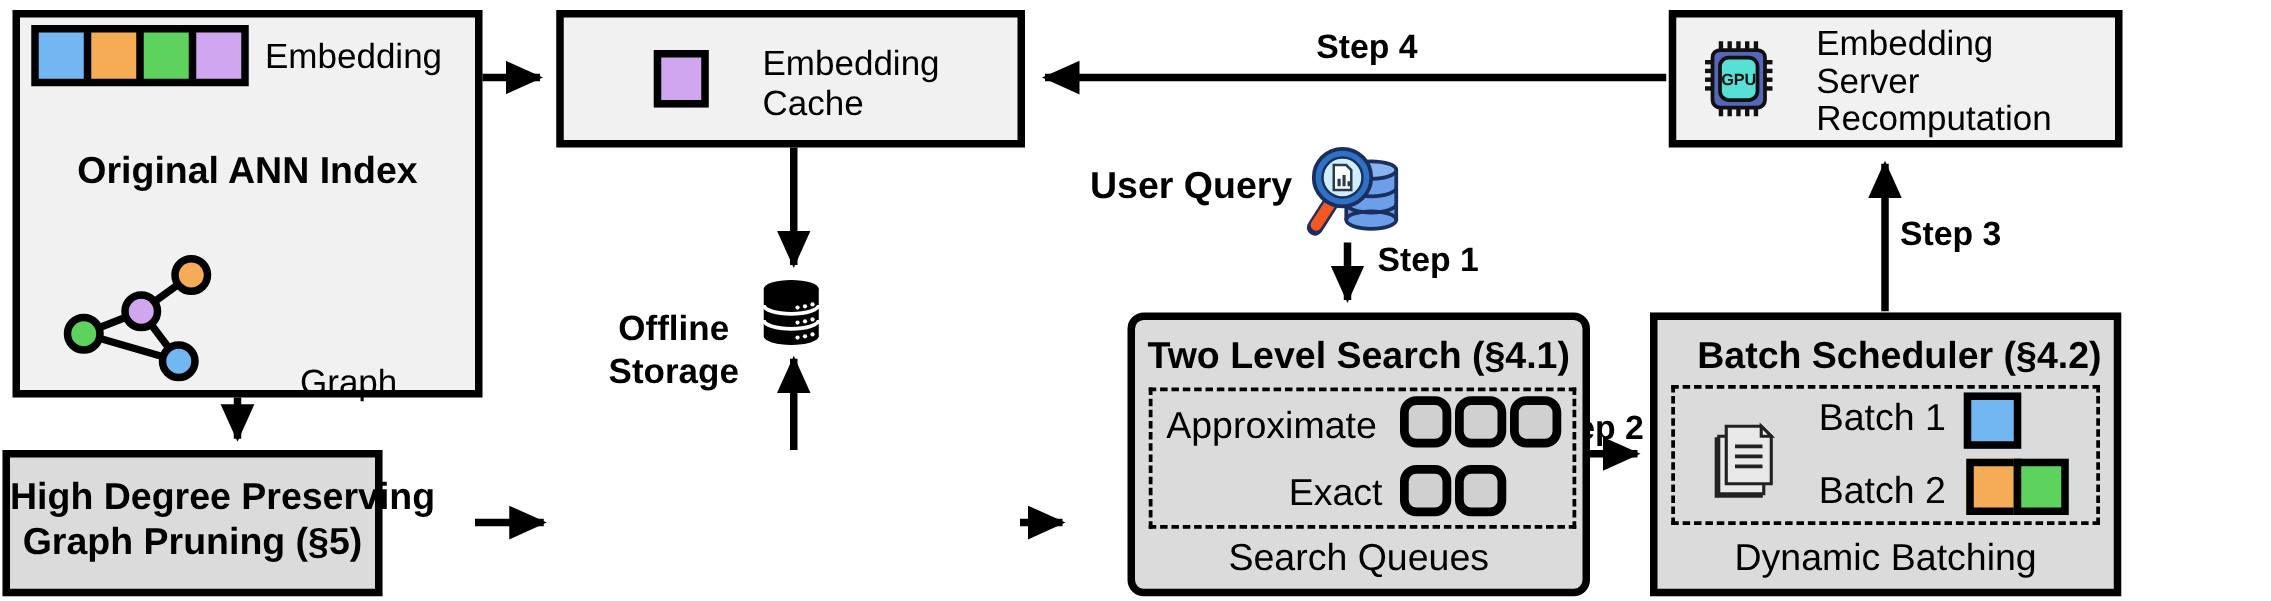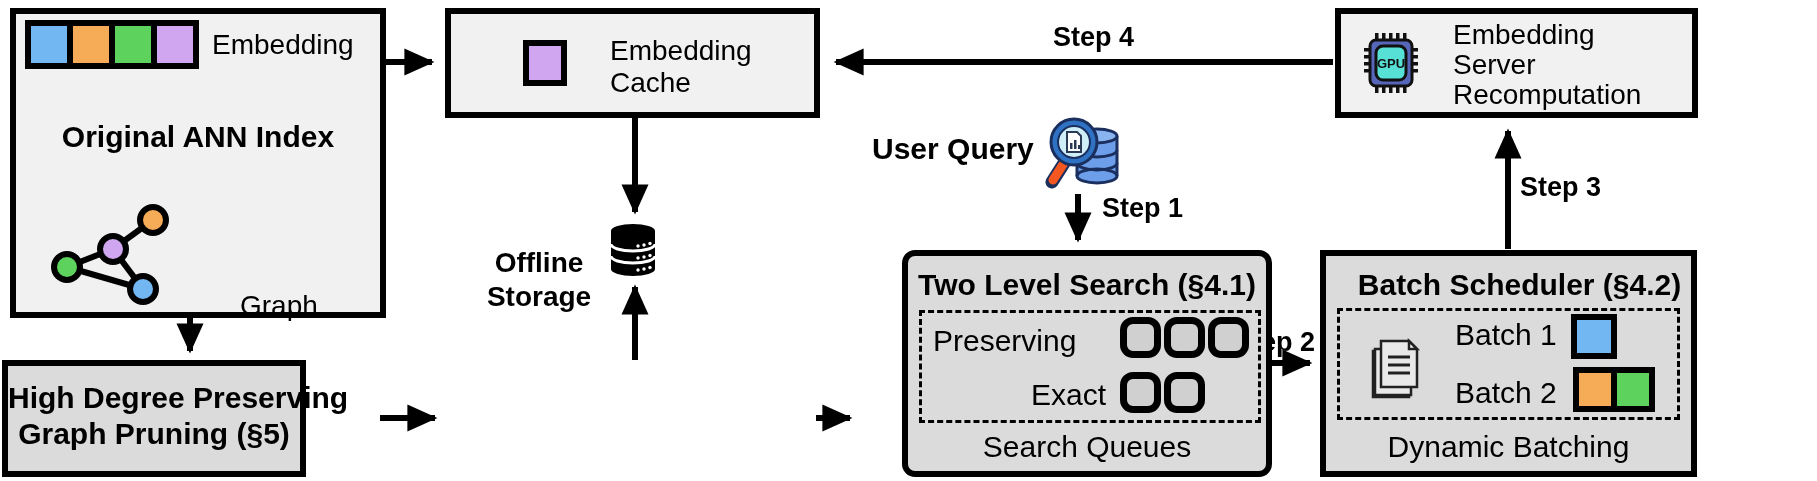--- a/index.html
+++ b/index.html
@@ -150,21 +150,21 @@
     <g fill="#2a3a55">
       <rect x="26" y="31" width="2.5" height="6"></rect>
       <rect x="30" y="28" width="2.5" height="9"></rect>
       <rect x="34" y="33" width="2.5" height="4"></rect>
     </g>
   </svg>
 
   <div class="box dark" style="left:902px;top:250px;width:370px;height:227px;border-radius:13px;">
     <div class="title-center" style="top:12px;">Two Level Search (§4.1)</div>
     <div class="dashed" style="left:11px;top:54px;width:342px;height:113px;">
-      <div class="abs lbl" style="left:11px;top:12px;font-size:30px;">Preserving</div>
+      <div class="abs lbl" style="left:11px;top:12px;font-size:30px;">Approximate</div>
       <div class="qrow" style="left:198px;top:4px;">
         <div class="qsq"></div>
         <div class="qsq"></div>
         <div class="qsq"></div>
       </div>
       <div class="abs lbl" style="left:109px;top:66px;font-size:30px;">Exact</div>
       <div class="qrow" style="left:198px;top:59px;">
         <div class="qsq"></div>
         <div class="qsq"></div>
       </div>

